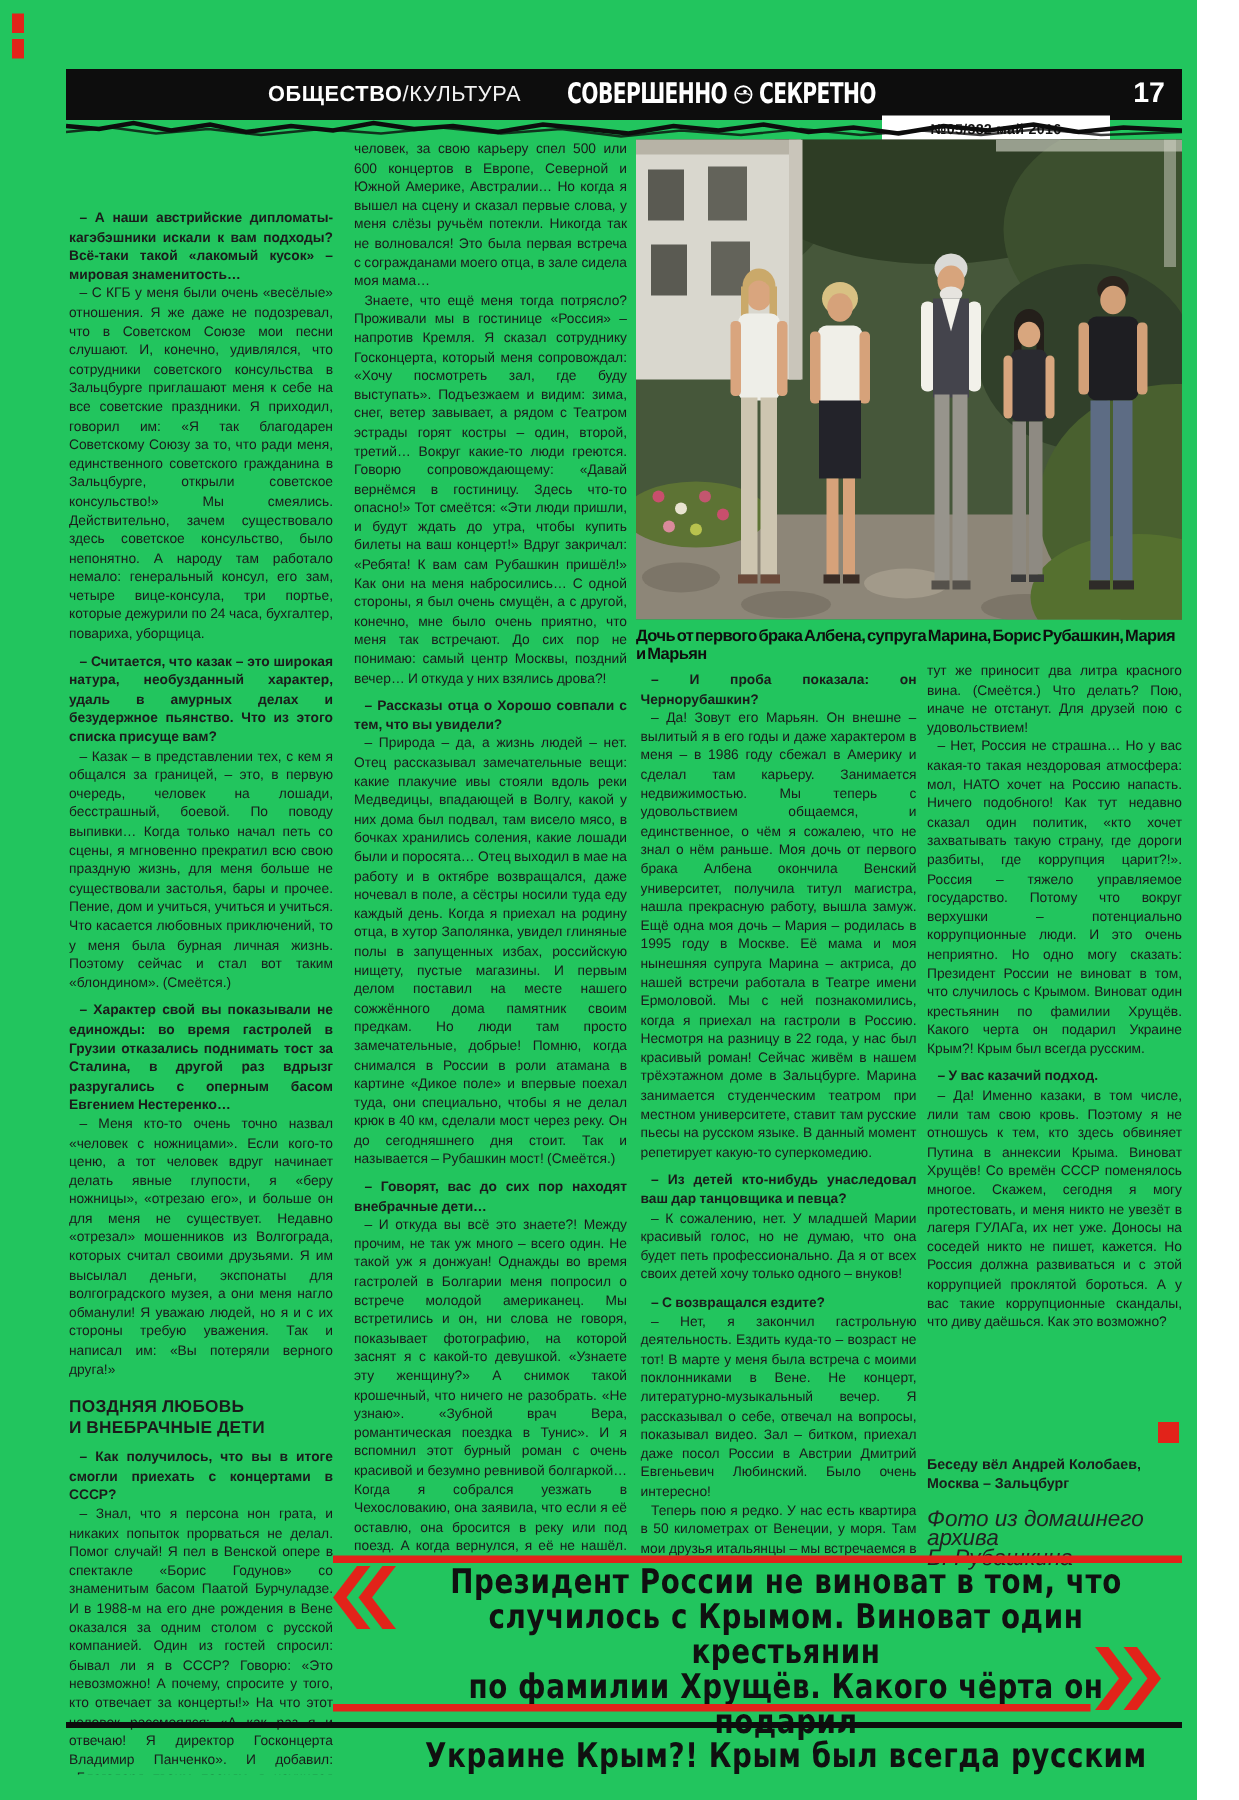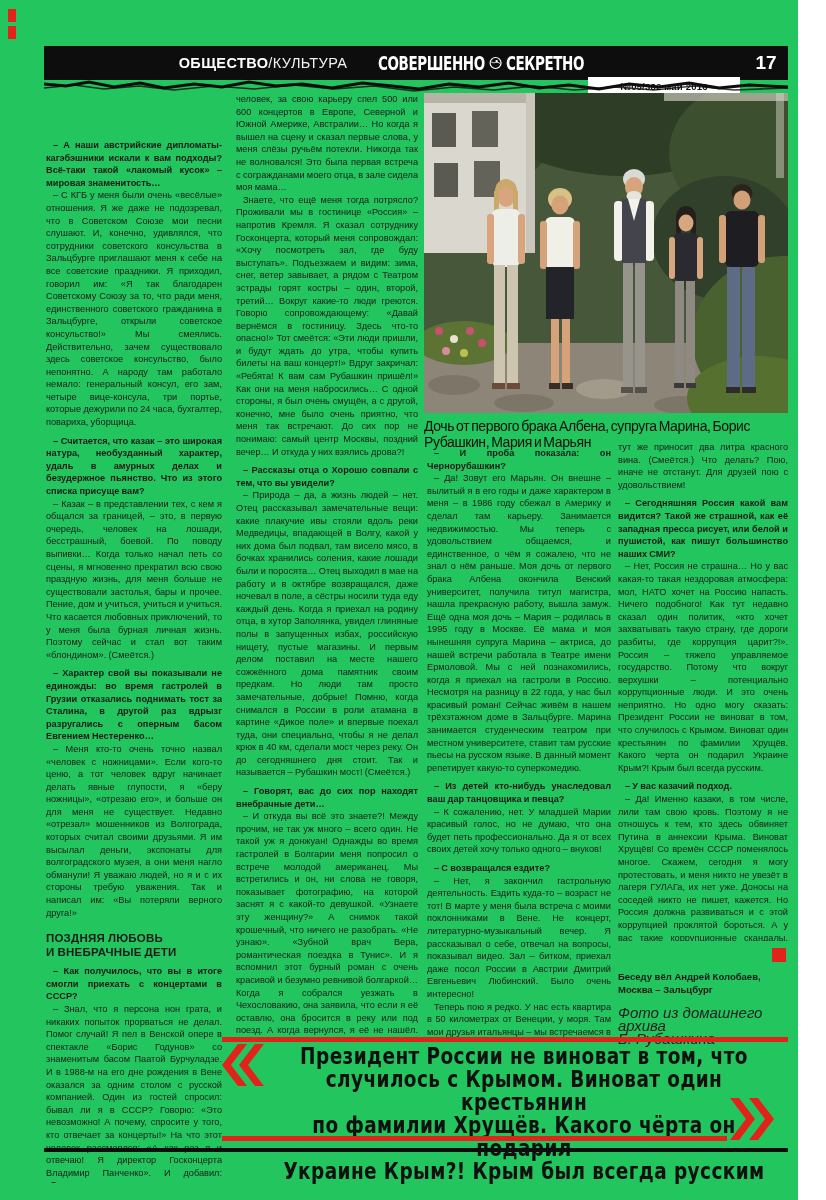--- a/index.html
+++ b/index.html
@@ -18,21 +18,21 @@
   .masthead .mh{display:inline-block;font-weight:700;font-size:13.5px;letter-spacing:-.4px;
                 transform:scaleY(1.4);transform-origin:center;font-family:"DejaVu Sans",sans-serif;}
   .issuebox{position:absolute;left:544px;top:0;width:152px;height:34px;background:#fff;
             text-align:center;padding-top:4px;box-sizing:border-box;margin-top:31px;}
   .issuebox div{font-size:9.5px;font-weight:700;line-height:12.5px;color:#111;letter-spacing:.2px;}
   .pagenum{position:absolute;left:700px;top:0;width:44px;height:34px;line-height:34px;
            text-align:center;color:#fff;font-size:19px;font-weight:700;}
   .torn{position:absolute;left:44px;top:79px;}
   
   .photo{position:absolute;left:424px;top:93px;}
-  .caption{position:absolute;left:424px;top:418px;width:364px;font-size:14px;font-weight:400;
+  .caption{position:absolute;left:424px;top:418px;width:364px;font-size:11px;font-weight:700;
            letter-spacing:-.4px;word-spacing:-1.5px;color:#0e0e0e;}
   
   .col{position:absolute;text-align:justify;font-size:9.2px;line-height:12.6px;overflow:hidden;
        word-spacing:-.3px;}
   .col1{left:46px;top:93px;width:176px;height:1050px;margin-top:40px;}
   .col2{left:236px;top:93px;width:182px;height:942px;}
   .col3{left:427px;top:441px;width:184px;height:596px;}
   .col4{left:618px;top:441px;width:170px;height:500px;}
   .blk{margin:0;}
   .blk.q{font-weight:700;margin-top:6px;}
@@ -202,21 +202,20 @@
       <div class="blk q">– И проба показала: он Чернорубашкин?</div>
       <div class="blk a">– Да! Зовут его Марьян. Он внешне – вылитый я в его годы и даже характером в меня – в 1986 году сбежал в Америку и сделал там карьеру. Занимается недвижимостью. Мы теперь с удовольствием общаемся, и единственное, о чём я сожалею, что не знал о нём раньше. Моя дочь от первого брака Албена окончила Венский университет, получила титул магистра, нашла прекрасную работу, вышла замуж. Ещё одна моя дочь – Мария – родилась в 1995 году в Москве. Её мама и моя нынешняя супруга Марина – актриса, до нашей встречи работала в Театре имени Ермоловой. Мы с ней познакомились, когда я приехал на гастроли в Россию. Несмотря на разницу в 22 года, у нас был красивый роман! Сейчас живём в нашем трёхэтажном доме в Зальцбурге. Марина занимается студенческим театром при местном университете, ставит там русские пьесы на русском языке. В данный момент репетирует какую-то суперкомедию.</div>
       <div class="blk q">– Из детей кто-нибудь унаследовал ваш дар танцовщика и певца?</div>
       <div class="blk a">– К сожалению, нет. У младшей Марии красивый голос, но не думаю, что она будет петь профессионально. Да я от всех своих детей хочу только одного – внуков!</div>
       <div class="blk q">– С возвращался ездите?</div>
       <div class="blk a">– Нет, я закончил гастрольную деятельность. Ездить куда-то – возраст не тот! В марте у меня была встреча с моими поклонниками в Вене. Не концерт, литературно-музыкальный вечер. Я рассказывал о себе, отвечал на вопросы, показывал видео. Зал – битком, приехал даже посол России в Австрии Дмитрий Евгеньевич Любинский. Было очень интересно!</div>
       <div class="blk a">Теперь пою я редко. У нас есть квартира в 50 километрах от Венеции, у моря. Там мои друзья итальянцы – мы встречаемся в местной пиццерии. Обычно в половине двенадцатого вечера зал полон. «Борис, давай «O Sole Mio». Я отнекиваюсь: мол, больше не пою. Они опять за своё. «Ладно, – говорю, – но только после второго литра красного вина». Я-то шучу, а официант</div>
     </div>
   <div class="col col4">
       <div class="blk cont">тут же приносит два литра красного вина. (Смеётся.) Что делать? Пою, иначе не отстанут. Для друзей пою с удовольствием!</div>
-      <div class="blk q">– Сегодняшняя Россия какой вам видится? Такой же страшной, как её западная пресса рисует, или белой и пушистой, как пишут большинство наших СМИ?</div>
       <div class="blk a">– Нет, Россия не страшна… Но у вас какая-то такая нездоровая атмосфера: мол, НАТО хочет на Россию напасть. Ничего подобного! Как тут недавно сказал один политик, «кто хочет захватывать такую страну, где дороги разбиты, где коррупция царит?!». Россия – тяжело управляемое государство. Потому что вокруг верхушки – потенциально коррупционные люди. И это очень неприятно. Но одно могу сказать: Президент России не виноват в том, что случилось с Крымом. Виноват один крестьянин по фамилии Хрущёв. Какого черта он подарил Украине Крым?! Крым был всегда русским.</div>
       <div class="blk q">– У вас казачий подход.</div>
       <div class="blk a">– Да! Именно казаки, в том числе, лили там свою кровь. Поэтому я не отношусь к тем, кто здесь обвиняет Путина в аннексии Крыма. Виноват Хрущёв! Со времён СССР поменялось многое. Скажем, сегодня я могу протестовать, и меня никто не увезёт в лагеря ГУЛАГа, их нет уже. Доносы на соседей никто не пишет, кажется. Но Россия должна развиваться и с этой коррупцией проклятой бороться. А у вас такие коррупционные скандалы, что диву даёшься. Как это возможно?</div>
     </div>
 
   <div class="endmark"></div>
   <div class="byline">Беседу вёл Андрей Колобаев,
 Москва – Зальцбург</div>
   <div class="credit">Фото из домашнего архива
 Б. Рубашкина</div>

